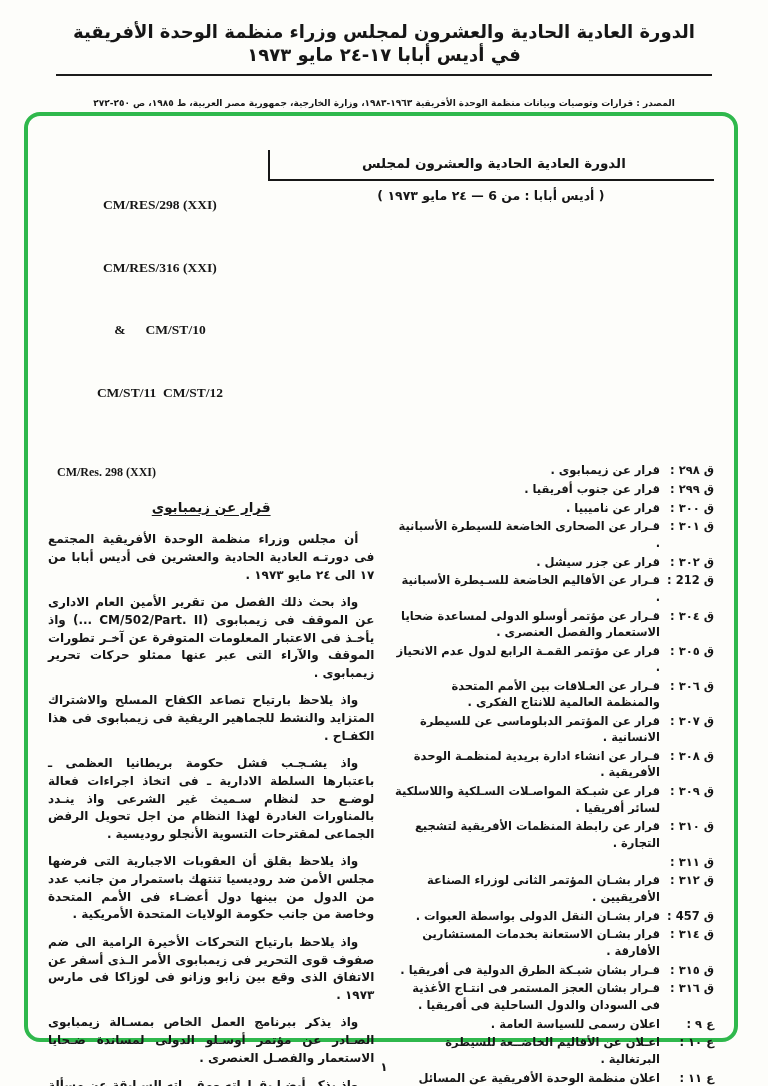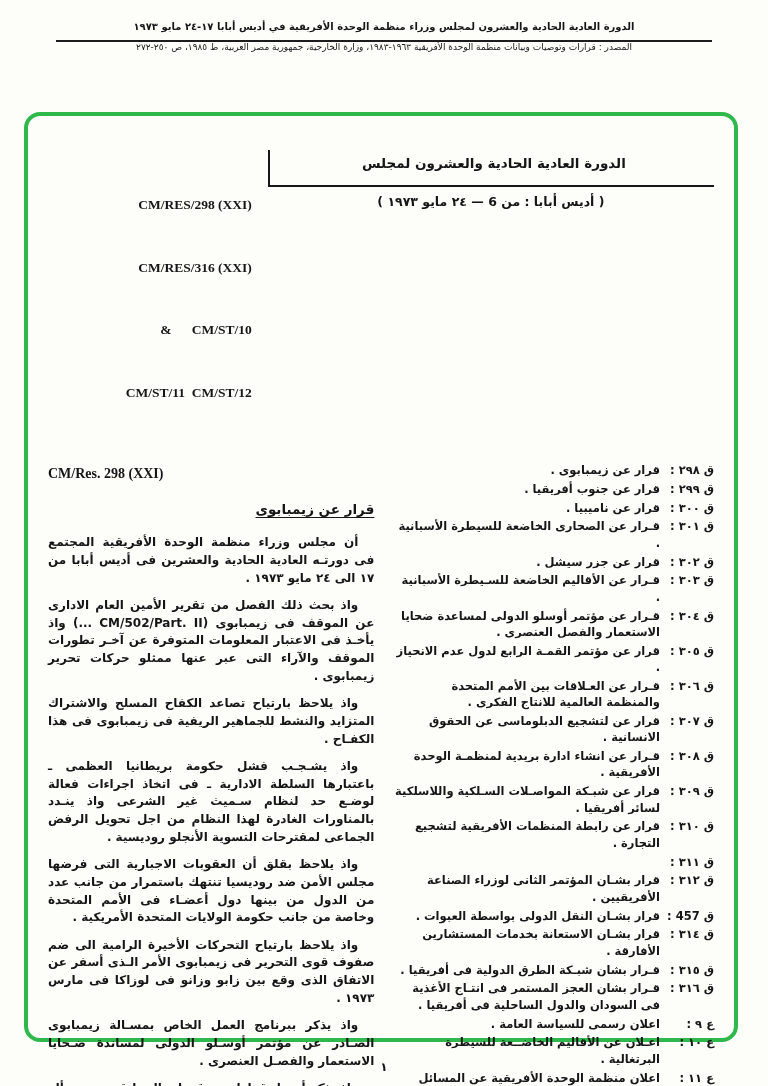--- a/index.html
+++ b/index.html
@@ -12,51 +12,51 @@
     background: #fdfdfa;
     color: #161616;
     font-family: "DejaVu Sans", sans-serif;
     overflow: hidden;
   }
 
   
   .top-header { direction: rtl; text-align: center; padding-top: 20px; }
   .top-title {
     width: 656px; margin: 0 auto;
-    font-size: 10px; font-weight: bold;
+    font-size: 18px; font-weight: bold;
     border-bottom: 2px solid #1c1c1c;
     padding-bottom: 7px; line-height: 1.3;
   }
   .top-source {
-    width: 650px; margin: 0 auto 0;
-    font-size: 9px; font-weight: normal; letter-spacing: 0;
+    width: 650px; margin: 22px auto 0;
+    font-size: 9px; font-weight: bold; letter-spacing: 0;
   }
 
   
   .green-box {
     position: absolute;
     left: 24px; top: 112px;
     width: 714px; height: 930px;
     border: 4px solid #2fb84c;
     border-radius: 16px;
     padding: 34px 20px 10px 20px;
   }
 
   
   .doc-head { display: flex; direction: rtl; }
   .session { flex: 0 0 67%; text-align: center; font-weight: bold; }
   .session-titles {
     border-left: 2px solid #171717;
     border-bottom: 2px solid #171717;
-    padding: 2px 6px 9px 10px;
+    padding: 2px 6px 3px 10px;
     font-size: 13.5px; line-height: 1.75;
   }
   .session-date { margin-top: 7px; font-size: 12.5px; }
   .codes {
-    flex: 1; direction: ltr; text-align: right;
+    flex: 1; direction: ltr; text-align: center;
     font-family: "Liberation Serif", serif;
     font-weight: bold; font-size: 13.5px;
     line-height: 1.55; white-space: pre;
     padding: 3px 16px 0 4px;
     margin-left: 16px;
   }
 
   
   .columns { display: flex; direction: rtl; gap: 20px; margin-top: 16px; }
 
@@ -64,24 +64,24 @@
   .toc { flex: 0 0 48%; font-size: 11.5px; font-weight: bold; line-height: 1.42; }
   .toc-item { display: flex; margin-bottom: 2.5px; }
   .toc-num { flex: 0 0 54px; white-space: nowrap; }
   .toc-text { flex: 1; text-align: right; }
 
   
   .article { flex: 1; font-size: 12px; font-weight: bold; line-height: 1.47; }
   .article-ref {
     direction: ltr; text-align: left;
     font-family: "Liberation Serif", serif;
-    font-size: 14px; margin: 2px 0 16px;
+    font-size: 12px; margin: 2px 9px 16px;
   }
   .article-title {
-    margin: 0 0 14px; text-align: right;
+    margin: 0 0 14px; text-align: center;
     font-size: 13.5px; text-decoration: underline;
     text-underline-offset: 3px;
   }
   .article p { margin: 0 0 10px; text-align: justify; text-indent: 16px; direction: rtl; }
 
   
   .page-number {
     position: absolute; bottom: 12px; left: 0;
     width: 100%; text-align: center;
     font-size: 12px; font-weight: bold;
@@ -131,38 +131,38 @@
           </div>
         <div class="toc-item">
             <span class="toc-num">ق ٣٠١ :</span>
             <span class="toc-text">قـرار عن الصحارى الخاضعة للسيطرة الأسبانية .</span>
           </div>
         <div class="toc-item">
             <span class="toc-num">ق ٣٠٢ :</span>
             <span class="toc-text">قرار عن جزر سيشل .</span>
           </div>
         <div class="toc-item">
-            <span class="toc-num">ق ٣٠٣ :</span>
+            <span class="toc-num">ق 212 :</span>
             <span class="toc-text">قـرار عن الأقاليم الخاضعة للسـيطرة الأسبانية .</span>
           </div>
         <div class="toc-item">
             <span class="toc-num">ق ٣٠٤ :</span>
             <span class="toc-text">قـرار عن مؤتمر أوسلو الدولى لمساعدة ضحايا الاستعمار والفصل العنصرى .</span>
           </div>
         <div class="toc-item">
             <span class="toc-num">ق ٣٠٥ :</span>
             <span class="toc-text">قرار عن مؤتمر القمـة الرابع لدول عدم الانحياز .</span>
           </div>
         <div class="toc-item">
             <span class="toc-num">ق ٣٠٦ :</span>
             <span class="toc-text">قـرار عن العـلاقات بين الأمم المتحدة والمنظمة العالمية للانتاج الفكرى .</span>
           </div>
         <div class="toc-item">
             <span class="toc-num">ق ٣٠٧ :</span>
-            <span class="toc-text">قرار عن لتشجيع الدبلوماسى عن الحقوق الانسانية .</span>
+            <span class="toc-text">قرار عن المؤتمر الدبلوماسى عن للسيطرة الانسانية .</span>
           </div>
         <div class="toc-item">
             <span class="toc-num">ق ٣٠٨ :</span>
             <span class="toc-text">قـرار عن انشاء ادارة بريدية لمنظمـة الوحدة الأفريقية .</span>
           </div>
         <div class="toc-item">
             <span class="toc-num">ق ٣٠٩ :</span>
             <span class="toc-text">قرار عن شبـكة المواصـلات السـلكية واللاسلكية لسائر أفريقيا .</span>
           </div>
         <div class="toc-item">

